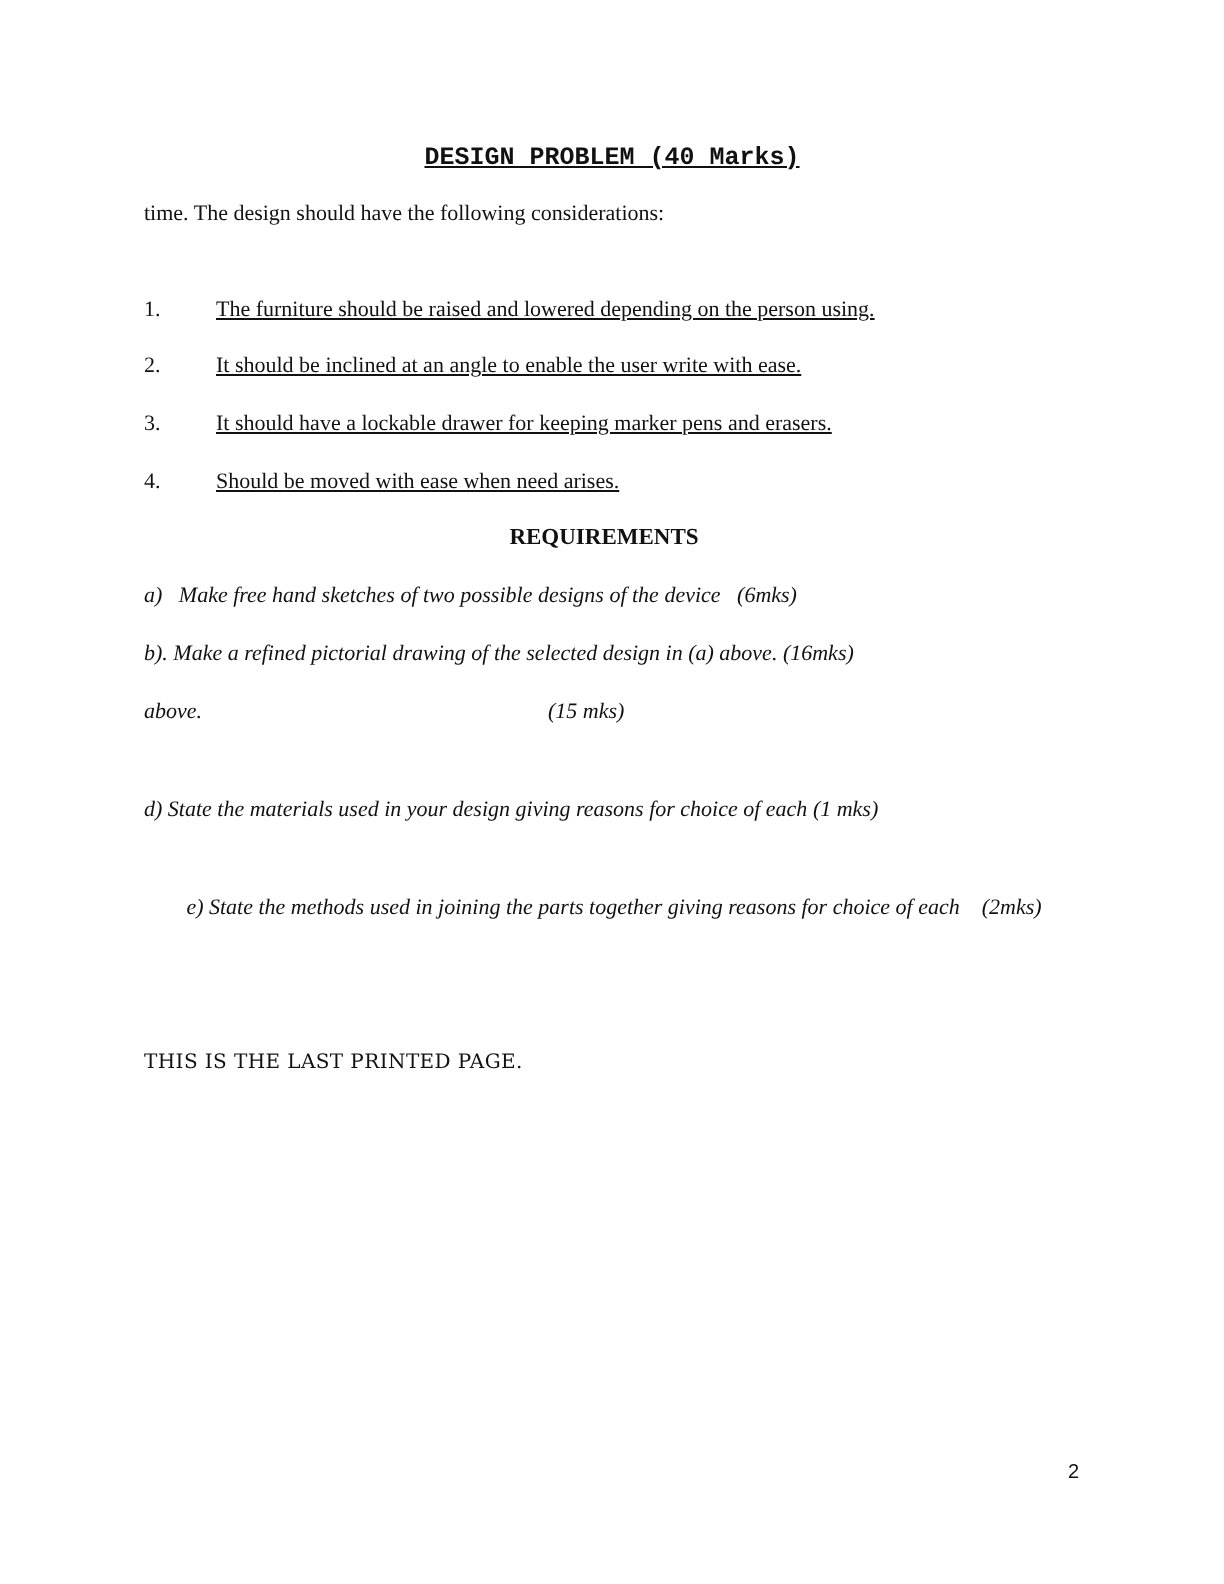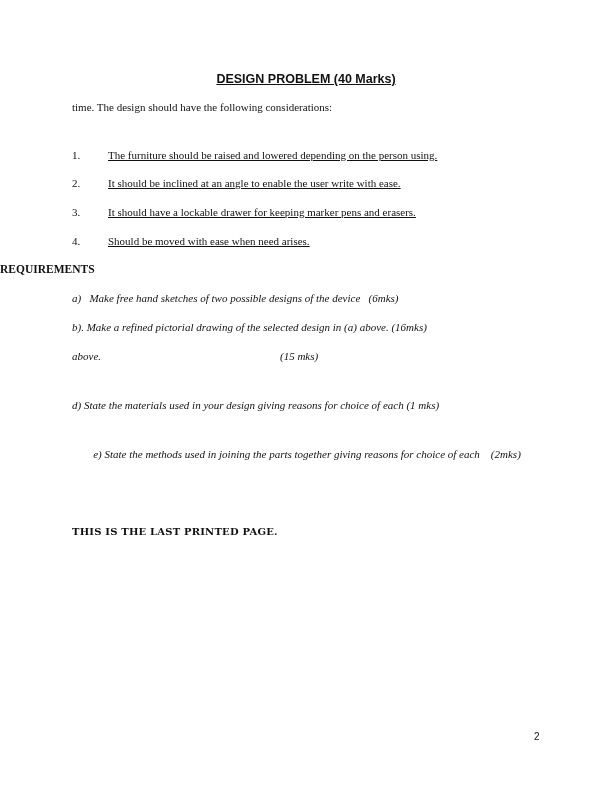--- a/index.html
+++ b/index.html
@@ -5,43 +5,43 @@
     html, body { margin: 0; padding: 0; background: #ffffff; }
     body {
       width: 612px; height: 792px; position: relative; overflow: hidden;
       color: #111;
       font-family: "Liberation Serif", serif;
       font-size: 11px;
     }
     .title {
       position: absolute; left: 0; width: 612px; top: 72px;
       text-align: center;
-      font-family: Liberation Sans, sans-serif;
+      font-family: Liberation Mono, monospace;
       font-weight: bold; font-size: 12.5px; text-decoration: underline;
     }
     .intro {
       position: absolute; left: 72px; top: 96px; width: 470px;
       line-height: 22px;
     }
     .item {
       position: absolute; left: 72px; font-size: 11px;
     }
     .item .num { position: absolute; left: 0; }
     .item .txt { position: absolute; left: 36px; white-space: nowrap; text-decoration: underline; }
     .req-title {
       position: absolute; left: 0; width: 604px; top: 263px;
-      text-align: left; font-weight: bold; font-size: 11.5px;
+      text-align: center; font-weight: bold; font-size: 11.5px;
     }
     .req {
       position: absolute; left: 72px; width: 470px; white-space: nowrap; font-style: italic;
     }
     .req-c { line-height: 22px; white-space: normal; }
     .last {
       position: absolute; left: 72px; top: 526px;
-      font-family: "DejaVu Serif", serif; font-weight: bold; font-size: 10px;
+      font-family: "DejaVu Serif", serif; font-weight: normal; font-size: 10px;
       font-variant: small-caps; letter-spacing: 0.2px;
     }
     .page-num {
       position: absolute; left: 534px; top: 731px;
       font-family: "Liberation Sans", sans-serif; font-size: 10px;
     }
   </style>
 </head>
 <body>
 
@@ -79,21 +79,21 @@
 
   <div class="req" style="top:321px;">
     <span>b).</span>
     <span>Make a refined pictorial drawing of the selected design in (a) above.</span>
     <span>(16mks)</span>
   </div>
 
   <div class="req req-c" style="top:345px;">
     <div style="position:relative;">
       <span>above.</span>
-      <span style="position:absolute; left:208px;">(15 mks)</span>
+      <span style="position:absolute; left:202px;">(15 mks)</span>
     </div>
   </div>
 
   <div class="req" style="top:399px;">
     <span>d)</span>
     <span>State the materials used in your design giving reasons for choice of each</span>
     <span>(1 mks)</span>
   </div>
 
   <div class="req" style="top:448px;text-align:center;">

